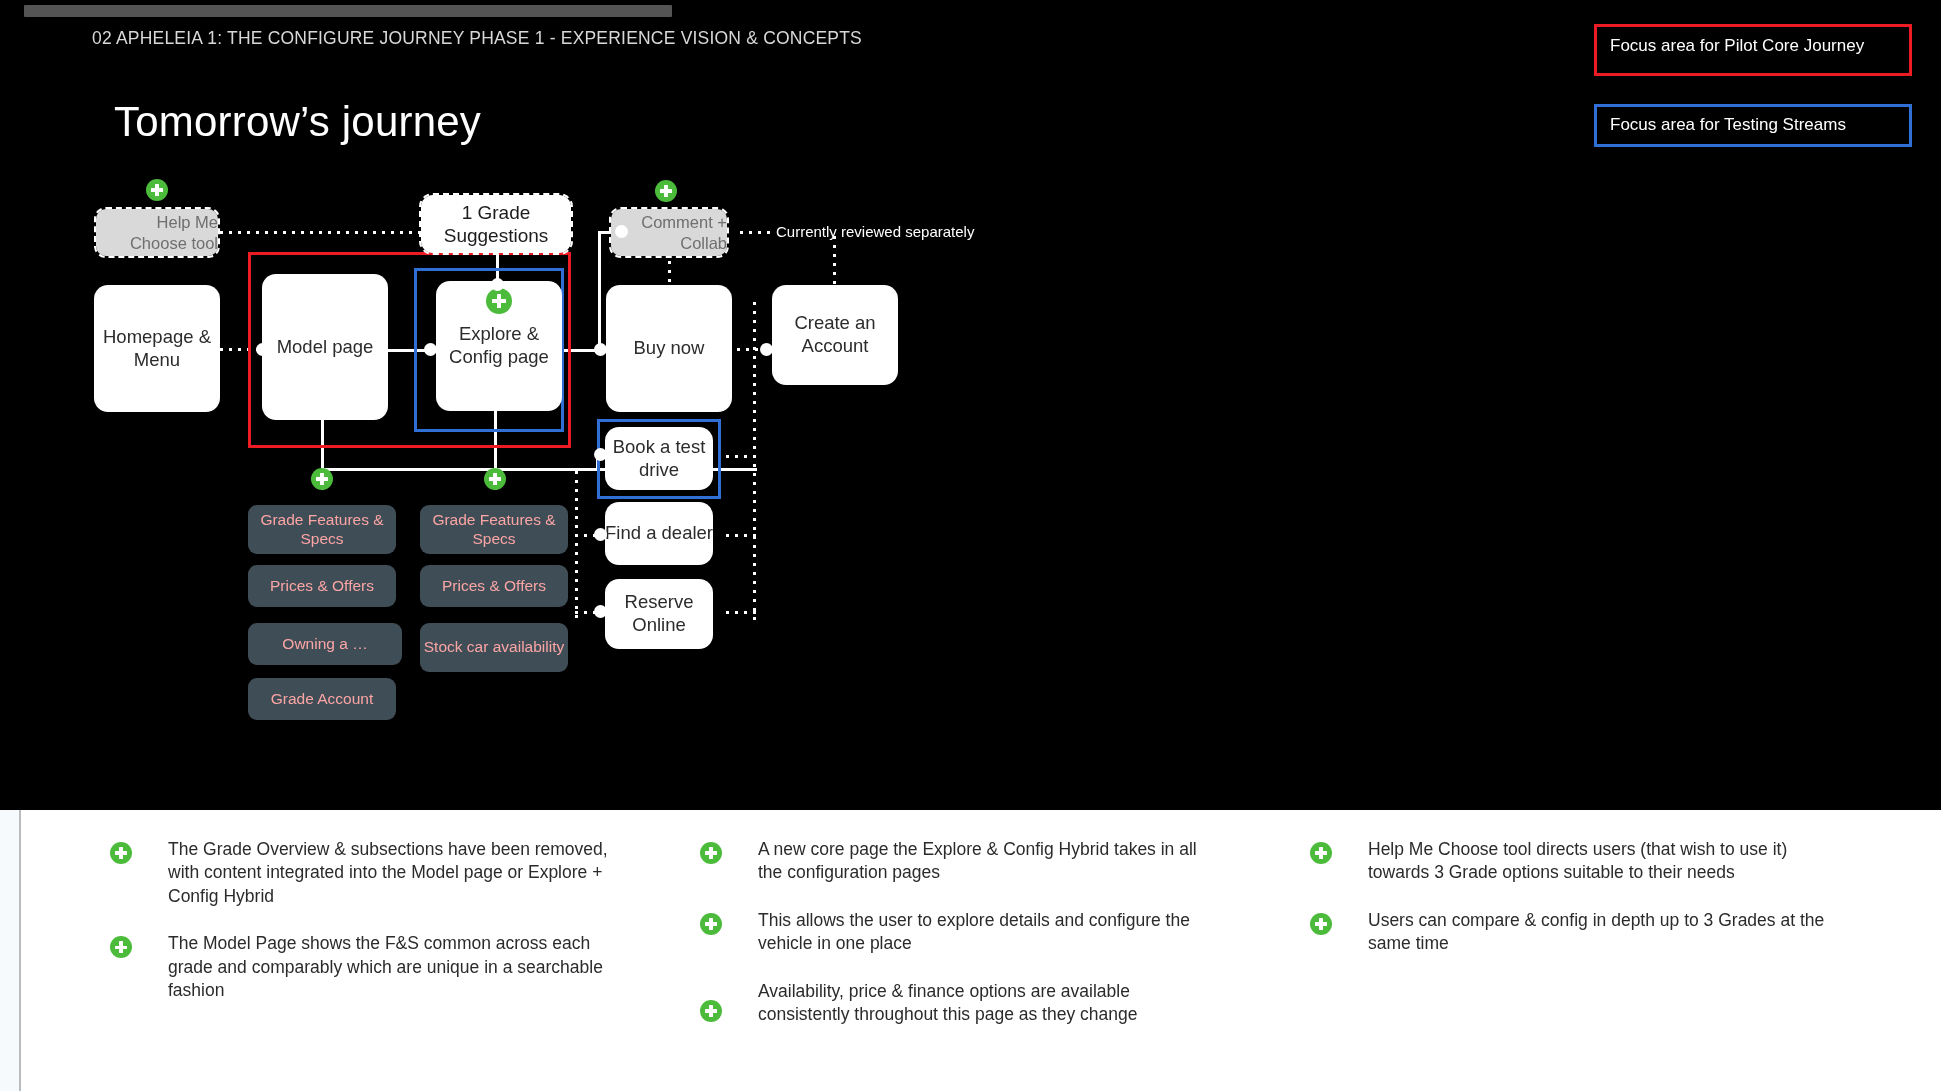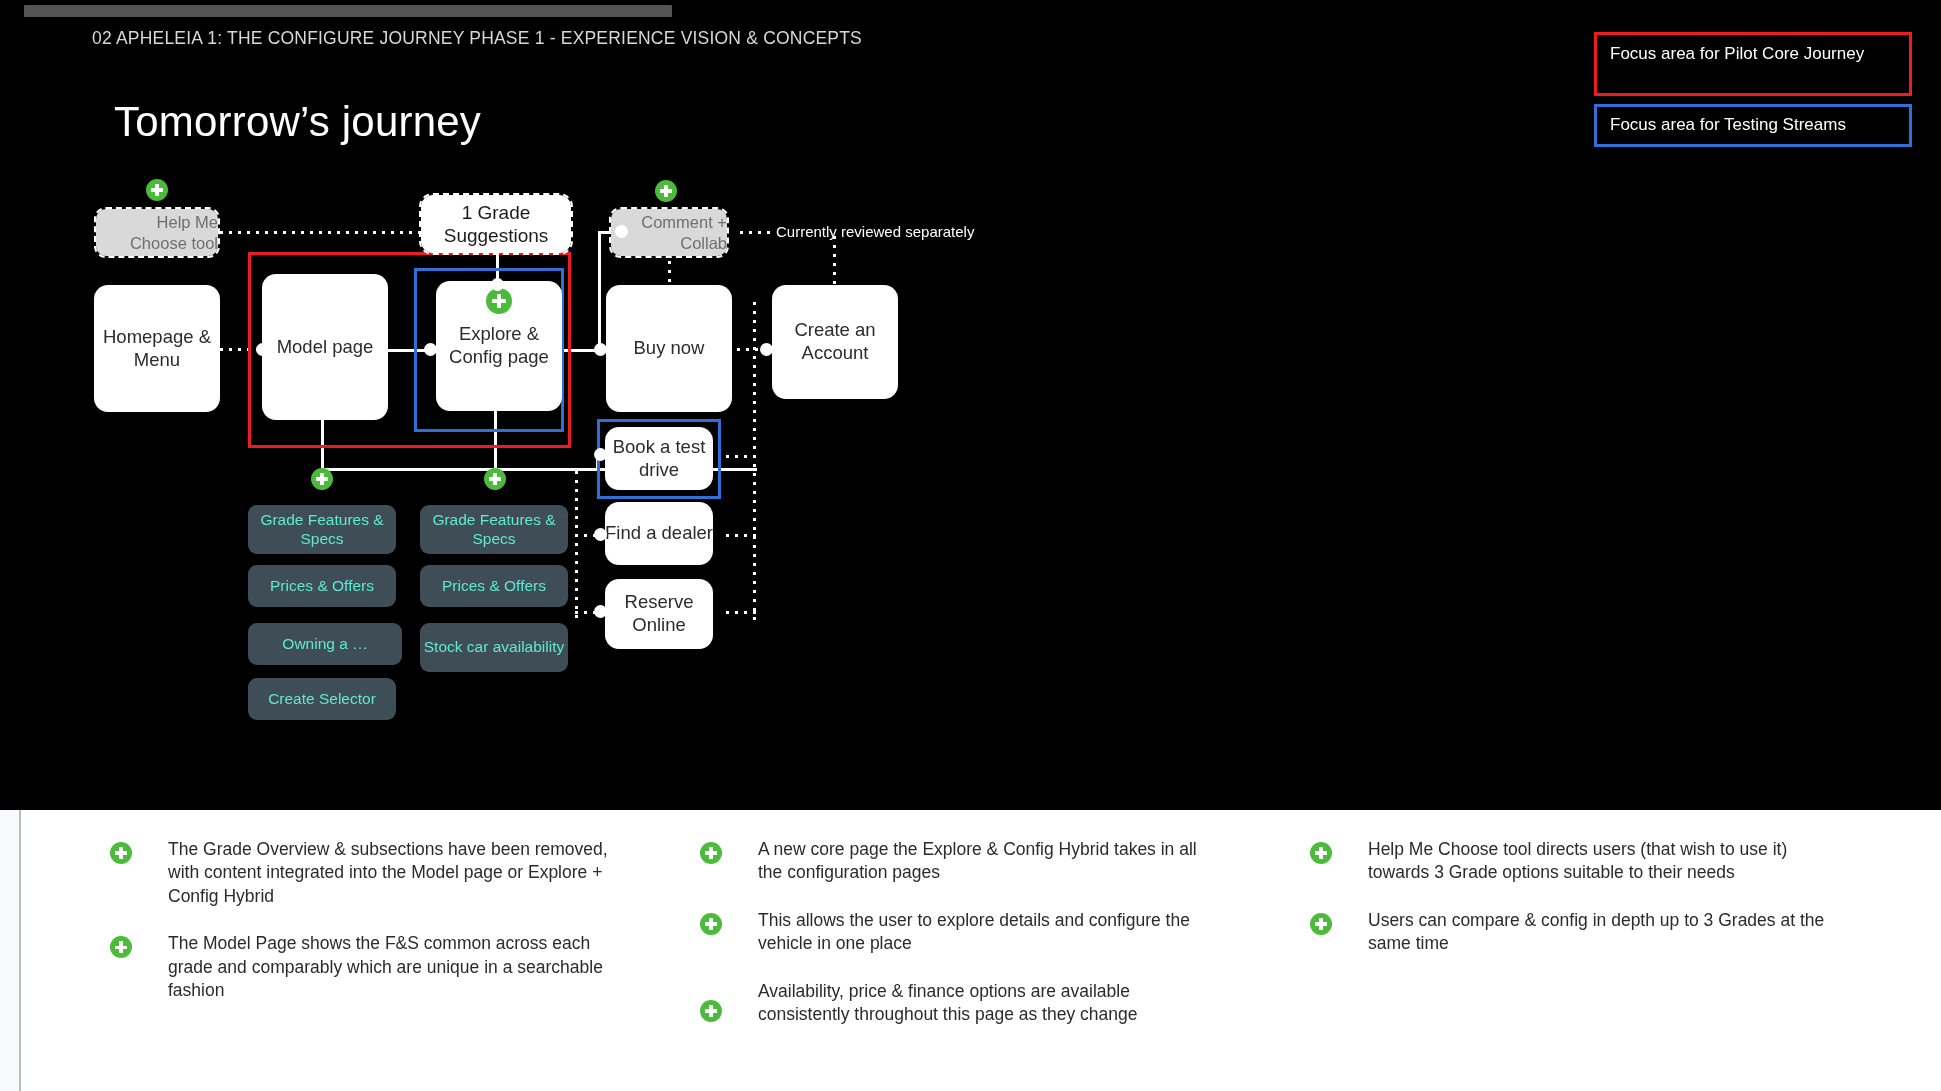--- a/index.html
+++ b/index.html
@@ -25,42 +25,42 @@
   #slide-title{
     position:absolute; left:114px; top:98px;
     font-size:42px; font-weight:400; color:#ffffff; letter-spacing:.2px;
   }
 
   
   .legend-box{
     position:absolute; color:#fff; font-size:17px; line-height:1.22;
     padding:9px 13px; background:#000;
   }
-  #legend-red{ left:1594px; top:32px; width:318px; height:64px; border:3px solid #ed1c24; }
+  #legend-red{ left:1594px; top:24px; width:318px; height:52px; border:3px solid #ed1c24; }
   #legend-blue{ left:1594px; top:104px; width:318px; height:43px; border:3px solid #3070d6; display:flex; align-items:center; }
 
   
   .node{
     position:absolute; display:flex; align-items:center; justify-content:center;
     text-align:center; line-height:1.22;
   }
   .node-white{
     background:#fff; color:#2c2c2c; border-radius:14px; font-size:18.5px;
   }
   .node-dashed-white{
     background:#fff; color:#1c1c1c; border-radius:12px; font-size:19px;
     outline:2px dashed #ffffff; outline-offset:0px;
   }
   .node-ghost{
     background:#d9d9d9; color:#6f6f6f; border-radius:10px; font-size:16.5px;
     outline:2px dashed #ffffff;
     text-align:right;
   }
   .node-slate{
-    background:#3f4d56; color:#5eead4; border-radius:9px; font-size:15.5px;justify-content:center;
+    background:#3f4d56; color:#fca5a5; border-radius:9px; font-size:15.5px;justify-content:center;
   }
 
   
   .line-solid{ position:absolute; background:#ffffff; }
   .line-dot-h{
     position:absolute; height:3px;
     background-image:repeating-linear-gradient(to right,#fff 0 3px,transparent 3px 9px);
   }
   .line-dot-v{
     position:absolute; width:3px;
@@ -191,21 +191,21 @@
 
   <div class="node node-white" style="left:436px; top:281px; width:126px; height:130px;">
     <span>Explore &amp; Config page</span>
   </div>
   <div class="plus plus-lg" style="left:486px; top:288px;"></div>
 
   <div class="node node-white" style="left:606px; top:285px; width:126px; height:127px;">
     <span>Buy now</span>
   </div>
 
-  <div class="node node-white" style="left:772px; top:285px; width:126px; height:114px;justify-content:flex-end;">
+  <div class="node node-white" style="left:772px; top:285px; width:126px; height:100px;justify-content:flex-end;">
     <span>Create an Account</span>
   </div>
 
   <div class="node node-white" style="left:605px; top:427px; width:108px; height:63px;">
     <span>Book a test drive</span>
   </div>
 
   <div class="node node-white" style="left:605px; top:502px; width:108px; height:63px;">
     <span>Find a dealer</span>
   </div>
@@ -218,21 +218,21 @@
   <div class="node node-slate" style="left:248px; top:505px; width:148px; height:49px;">
     <span>Grade Features &amp; Specs</span>
   </div>
   <div class="node node-slate" style="left:248px; top:565px; width:148px; height:42px;">
     <span>Prices &amp; Offers</span>
   </div>
   <div class="node node-slate" style="left:248px; top:623px; width:154px; height:42px;">
     <span>Owning a …</span>
   </div>
   <div class="node node-slate" style="left:248px; top:678px; width:148px; height:42px;">
-    <span>Create Selector</span>
+    <span>Grade Account</span>
   </div>
 
   <div class="plus" style="left:484px; top:468px;"></div>
   <div class="node node-slate" style="left:420px; top:505px; width:148px; height:49px;">
     <span>Grade Features &amp; Specs</span>
   </div>
   <div class="node node-slate" style="left:420px; top:565px; width:148px; height:42px;">
     <span>Prices &amp; Offers</span>
   </div>
   <div class="node node-slate" style="left:420px; top:623px; width:148px; height:49px;">

